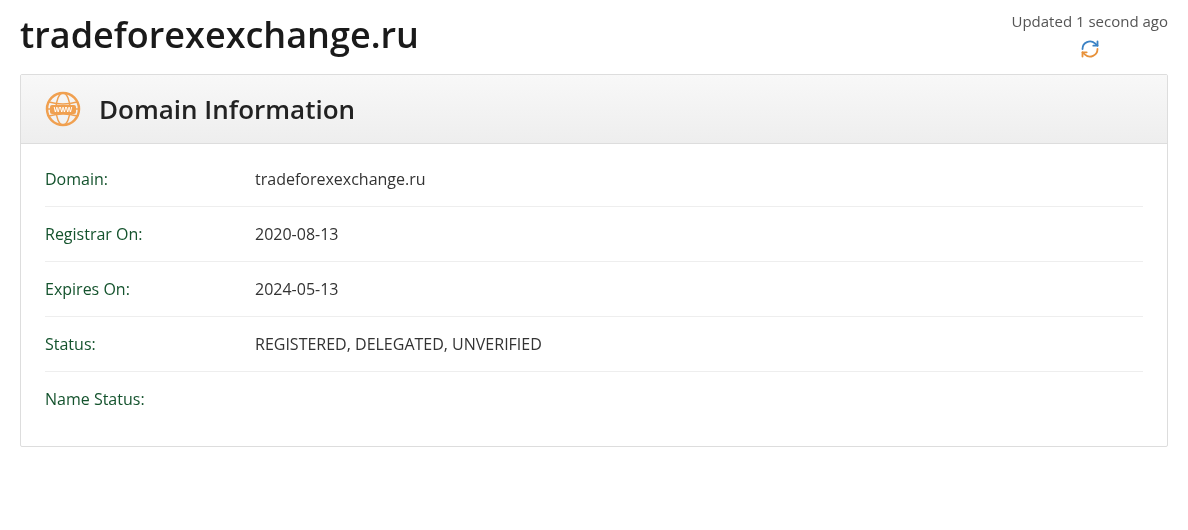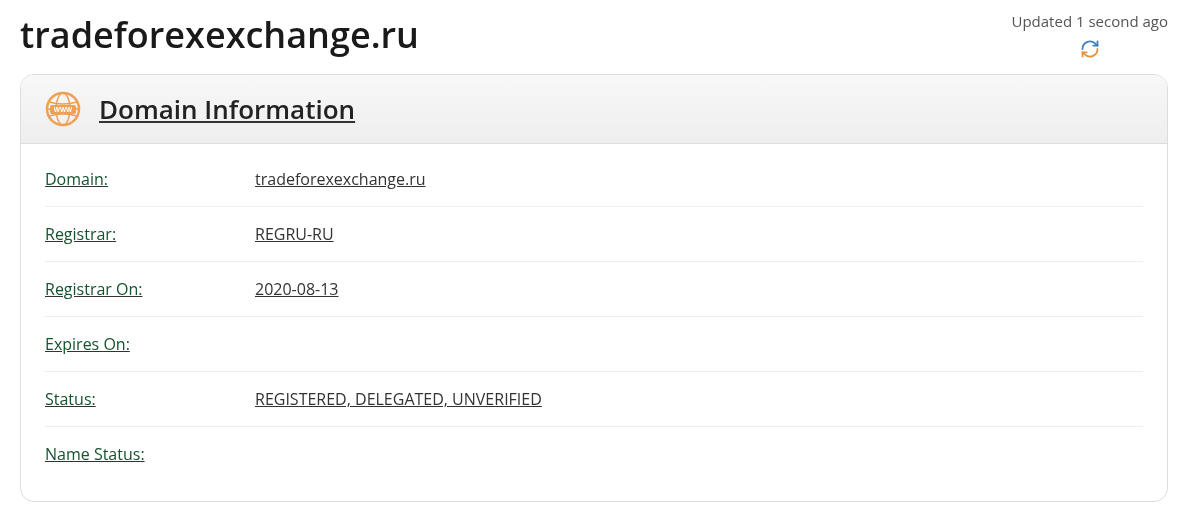--- a/index.html
+++ b/index.html
@@ -32,23 +32,22 @@
       font-size: 15px;
       flex-direction: column;
     }
     .refresh-icon {
       width: 20px;
       height: 20px;
       cursor: pointer;
     }
     .card {
       border: 1px solid #ddd;
-      border-radius: 14px;
+      border-radius: 2px;
       overflow: hidden;
-      text-decoration: underline;
     }
     .card-header {
       background: linear-gradient(#f8f8f8, #eeeeee);
       border-bottom: 1px solid #ddd;
       padding: 16px 24px;
       display: flex;
       align-items: center;
       gap: 18px;
     }
     .www-icon {
@@ -116,29 +115,26 @@
       </svg>
     </span>
     <h2 class="card-title">Domain Information</h2>
   </div>
   <div class="info-table">
     <div class="info-row">
       <div class="info-label">Domain:</div>
       <div class="info-value">tradeforexexchange.ru</div>
     </div>
     <div class="info-row">
-      <div class="info-label">Registrar:</div>
-      <div class="info-value">REGRU-RU</div>
-    </div>
-    <div class="info-row">
       <div class="info-label">Registrar On:</div>
       <div class="info-value">2020-08-13</div>
     </div>
     <div class="info-row">
       <div class="info-label">Expires On:</div>
+      <div class="info-value">2024-05-13</div>
     </div>
     <div class="info-row">
       <div class="info-label">Status:</div>
       <div class="info-value">REGISTERED, DELEGATED, UNVERIFIED</div>
     </div>
     <div class="info-row">
       <div class="info-label">Name Status:</div>
     </div>
   </div>
 </div>

